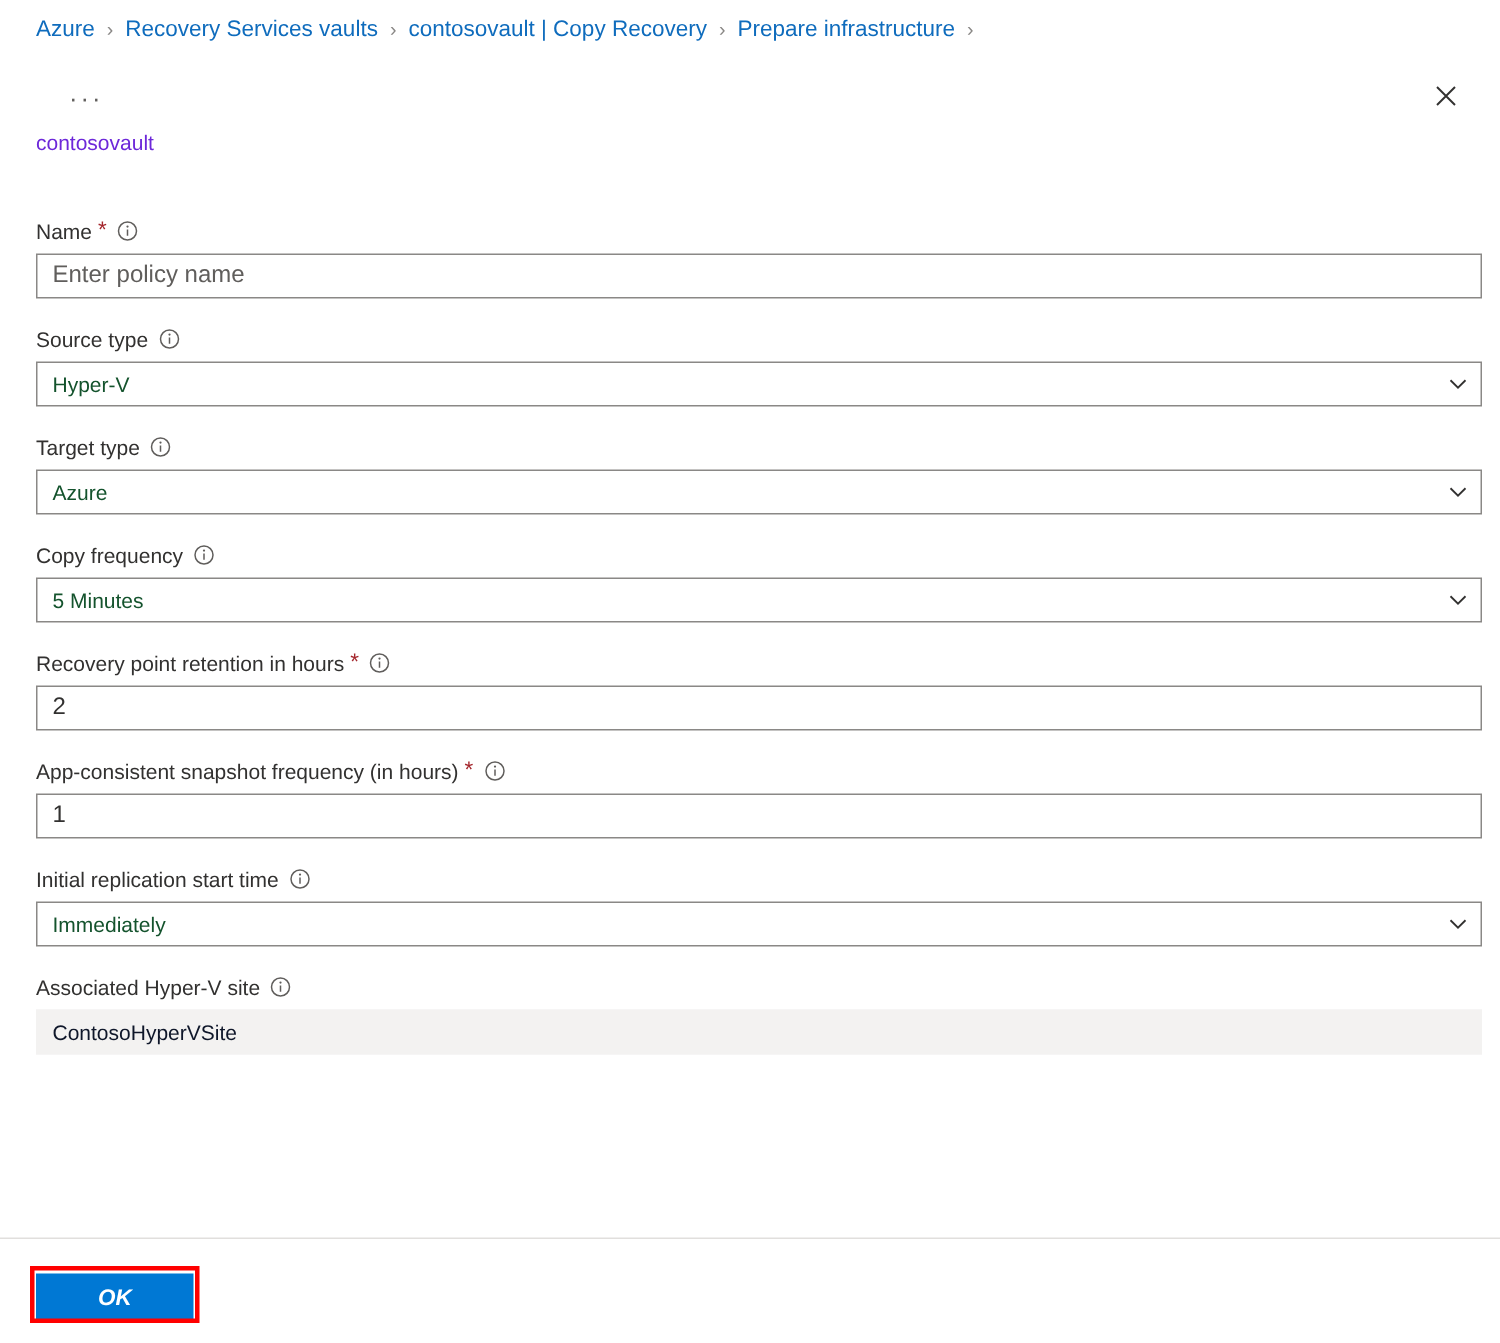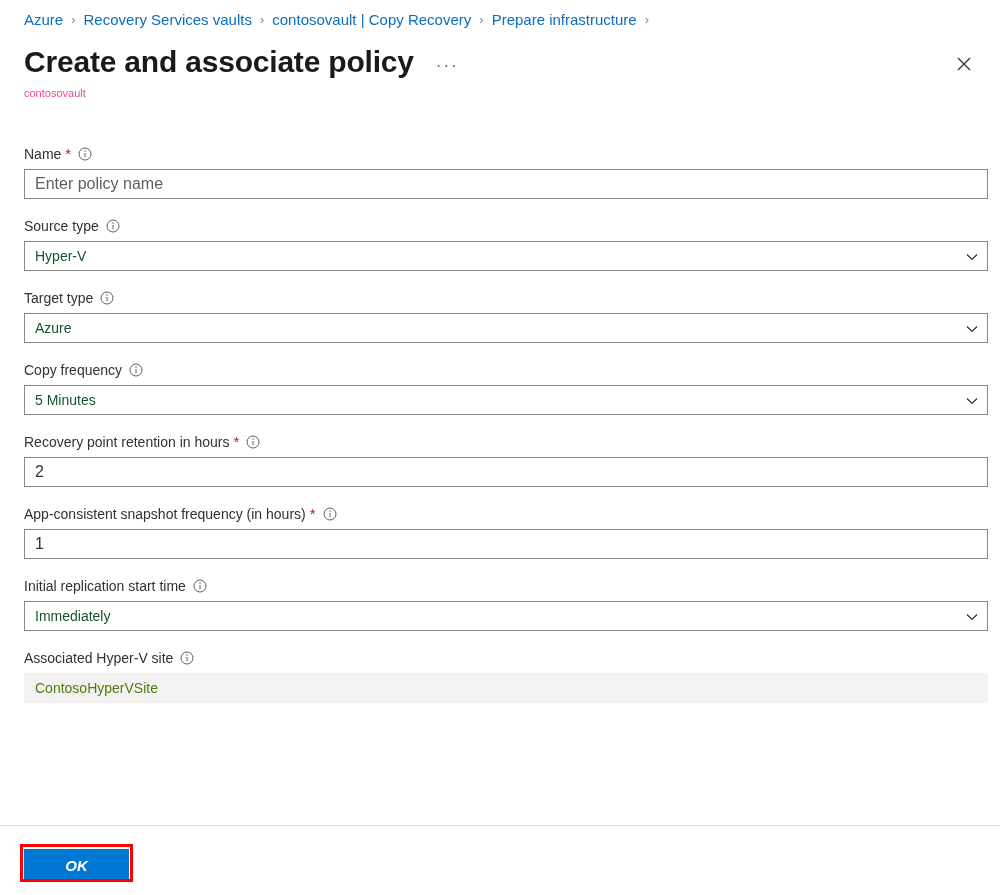--- a/index.html
+++ b/index.html
@@ -66,22 +66,22 @@
     position: absolute;
     top: 48px; right: 20px;
     width: 32px; height: 32px;
     display: flex; align-items: center; justify-content: center;
     cursor: pointer;
     color: #323130;
   }
   .subtitle {
     position: absolute;
     top: 87px; left: 24px;
-    font-size: 11px;
-    color: #ec4899;
+    font-size: 14px;
+    color: #6d28d9;
   }
 
   
   .form {
     position: absolute;
     top: 128px; left: 24px;
     width: 964px;
   }
   .field { margin-bottom: 17px; }
   .field-label {
@@ -146,21 +146,21 @@
     color: #323130;
   }
 
   .control.disabled {
     background: #f3f2f1;
     border: 1px solid #f3f2f1;
   }
   .control.disabled .disabled-value {
     padding: 0 10px;
     font-size: 14px;
-    color: #4d7c0f;
+    color: #0f172a;
     line-height: 28px;
   }
 
   
   .divider {
     position: absolute;
     left: 0; right: 0;
     top: 825px;
     height: 1px;
     background: #e1dfdd;
@@ -203,21 +203,20 @@
     <span class="crumb-sep">›</span>
     <a class="crumb">Recovery Services vaults</a>
     <span class="crumb-sep">›</span>
     <a class="crumb">contosovault | Copy Recovery</a>
     <span class="crumb-sep">›</span>
     <a class="crumb">Prepare infrastructure</a>
     <span class="crumb-sep">›</span>
   </nav>
 
   <div class="title-row">
-    <div class="blade-title">Create and associate policy</div>
     <div class="ellipsis-btn">···</div>
   </div>
 
   <div class="close-btn">
     <svg width="14" height="14" viewBox="0 0 14 14" aria-hidden="true">
       <path d="M1 1 L13 13 M13 1 L1 13" stroke="#323130" stroke-width="1.3" fill="none"></path>
     </svg>
   </div>
 
   <div class="subtitle">contosovault</div>

